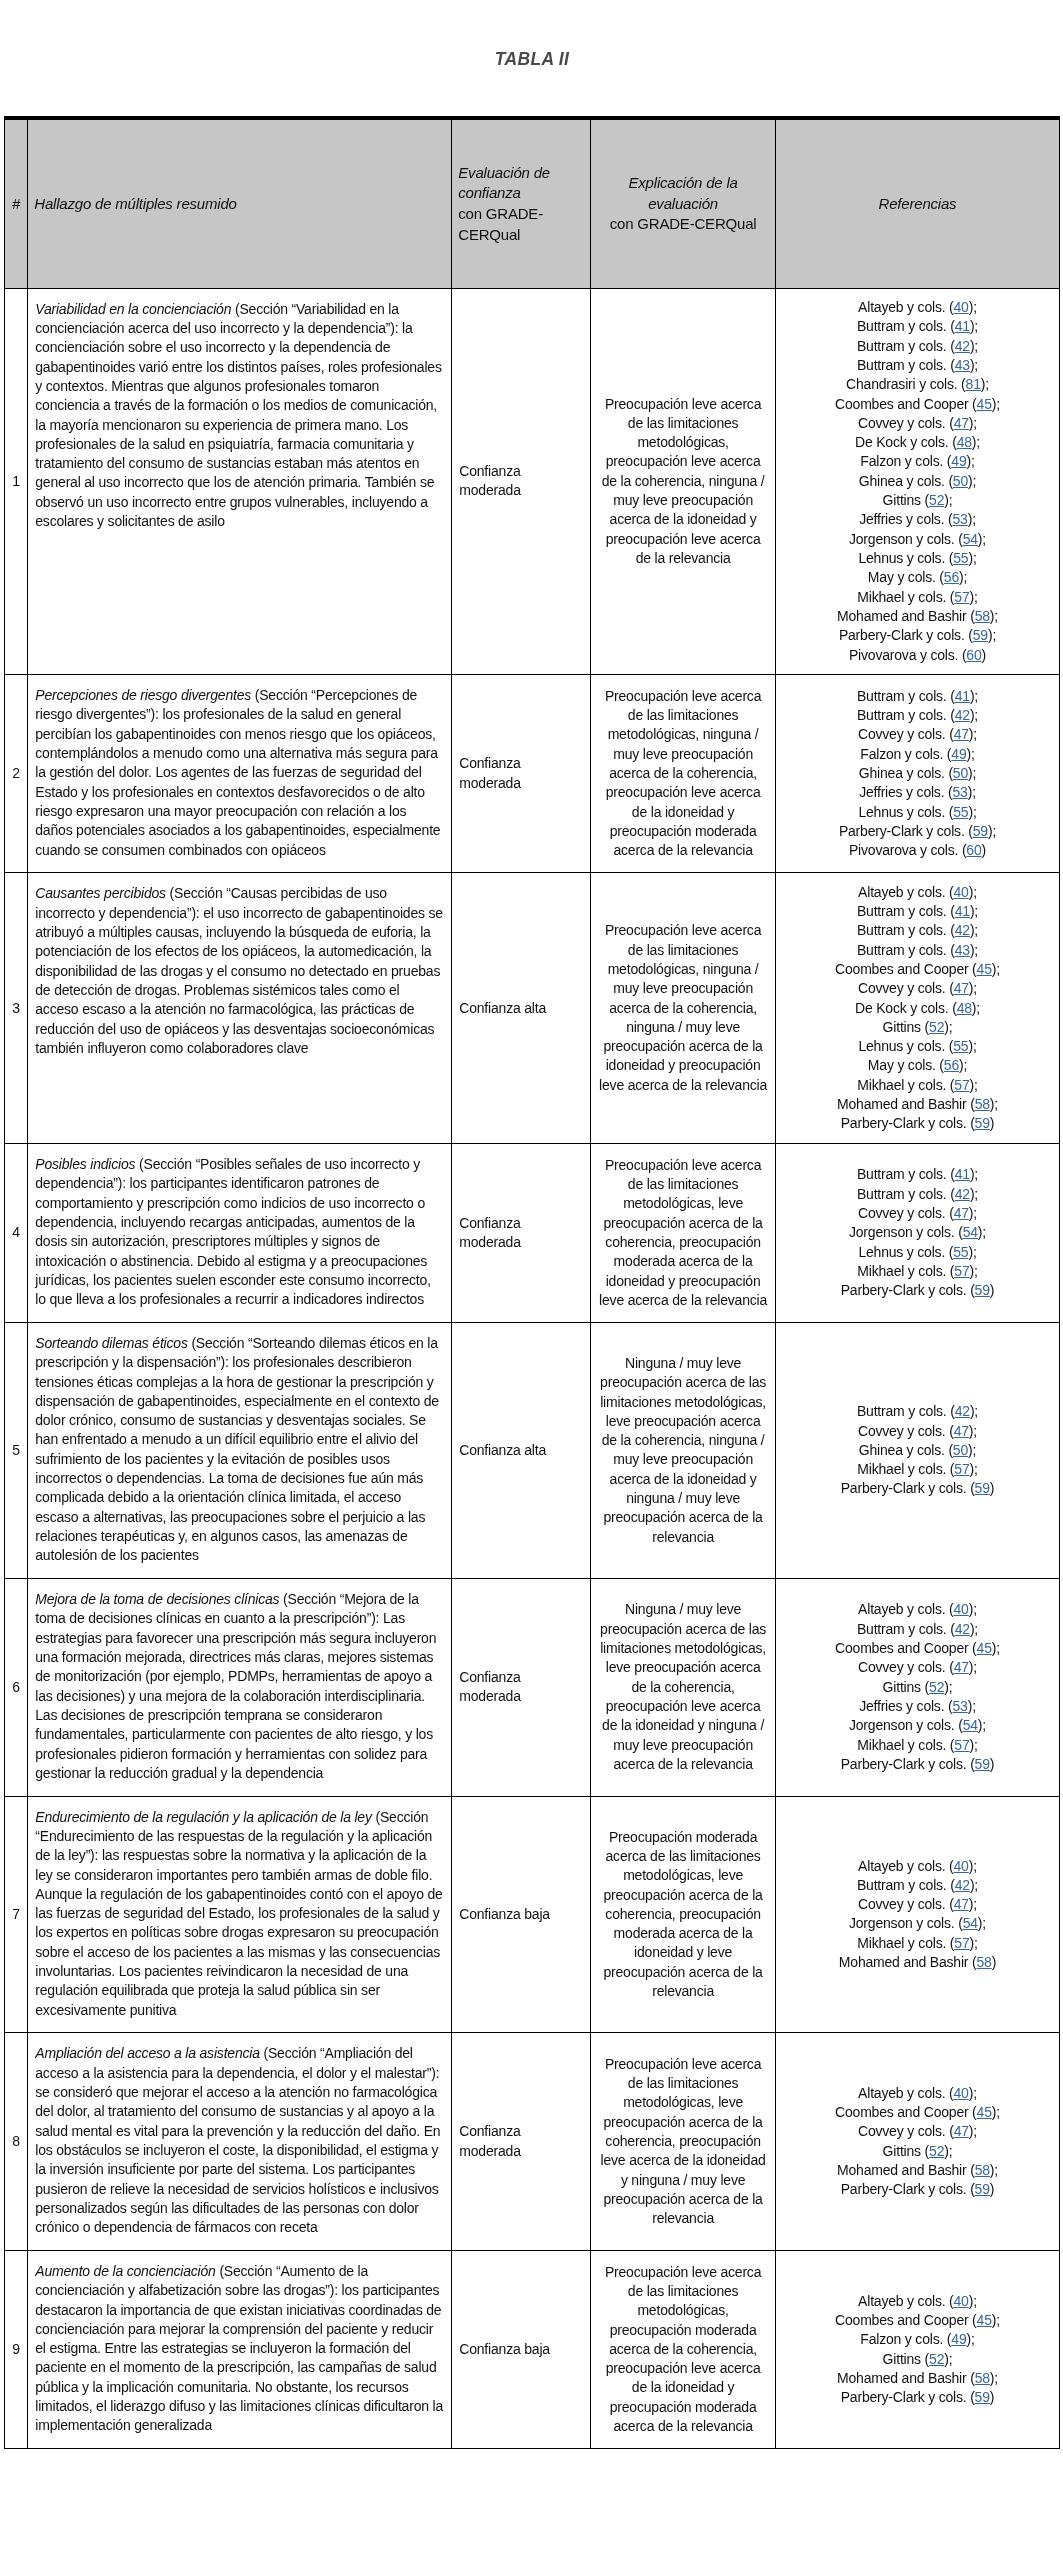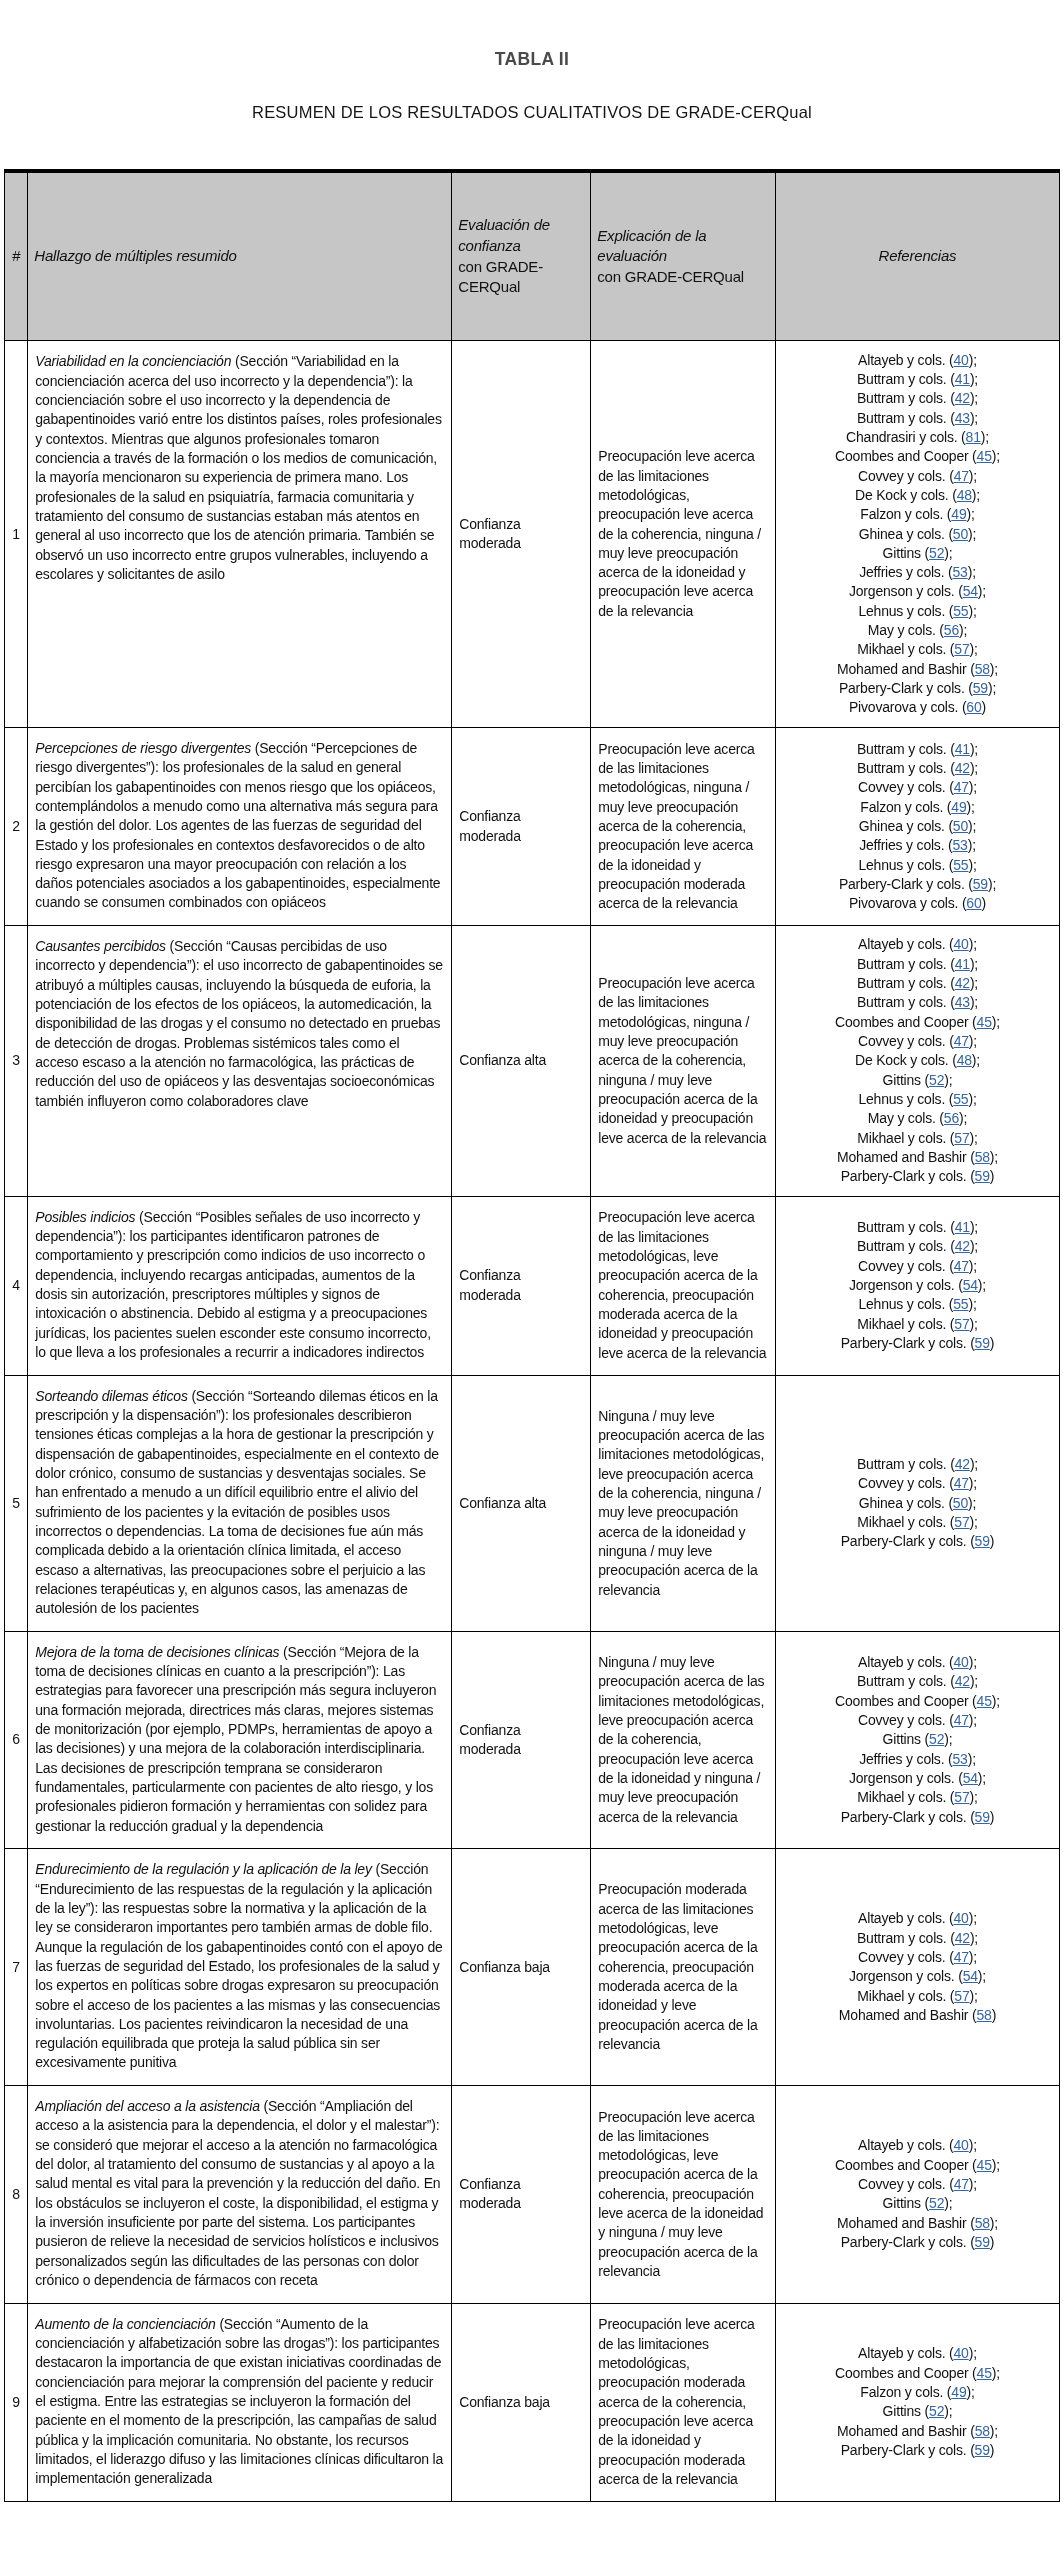--- a/index.html
+++ b/index.html
@@ -20,20 +20,21 @@
     letter-spacing:-0.2px;
   }
   .page{width:1064px;padding:0 4.1px;}
   .title-block{text-align:center;}
   .doc-title{
     margin:47px 0 0 0;
     font-size:17.5px;
     font-weight:bold;
     color:#4a4a4a;
     letter-spacing:0.3px;
+    font-style:italic;
   }
   .doc-subtitle{
     margin:30px 0 0 0;
     font-size:16.5px;
     font-weight:normal;
     color:#151515;
     letter-spacing:0.2px;
   }
   table.cerqual{
     margin-top:45px;
@@ -53,39 +54,38 @@
     font-weight:normal;
     text-align:center;
     font-size:15px;
     padding:5.2px 6.2px;
   }
   th .it{font-style:italic;}
   th .plain{font-style:normal;display:block;}
   .col-num{width:23px;text-align:center;padding-left:2.1px;padding-right:2.1px;}
   .col-finding{width:424px;text-align:left;}
   .col-confidence{width:139px;text-align:left;}
-  .col-explanation{width:185px;text-align:left;}
+  .col-explanation{width:185px;text-align:center;}
   .col-references{text-align:center;}
   td.col-finding{vertical-align:top;padding-top:11px;padding-bottom:12.4px;}
   td.col-num{vertical-align:middle;}
   .finding-title{font-style:italic;}
   .ref-line{white-space:normal;}
   a.ref-link{
     color:var(--link-color);
     text-decoration:underline;
     cursor:pointer;
   }
 </style>
 </head>
 <body>
 
 <div class="page">
   <div class="title-block">
     <h1 class="doc-title">TABLA II</h1>
-    <h2 class="doc-subtitle">RESUMEN DE LOS RESULTADOS CUALITATIVOS DE GRADE-CERQual</h2>
   </div>
 
   <table class="cerqual">
     <thead>
       <tr>
         <th class="col-num">
           <span class="it">#</span>
         </th>
         <th class="col-finding">
           <span class="it">Hallazgo de múltiples resumido</span>

